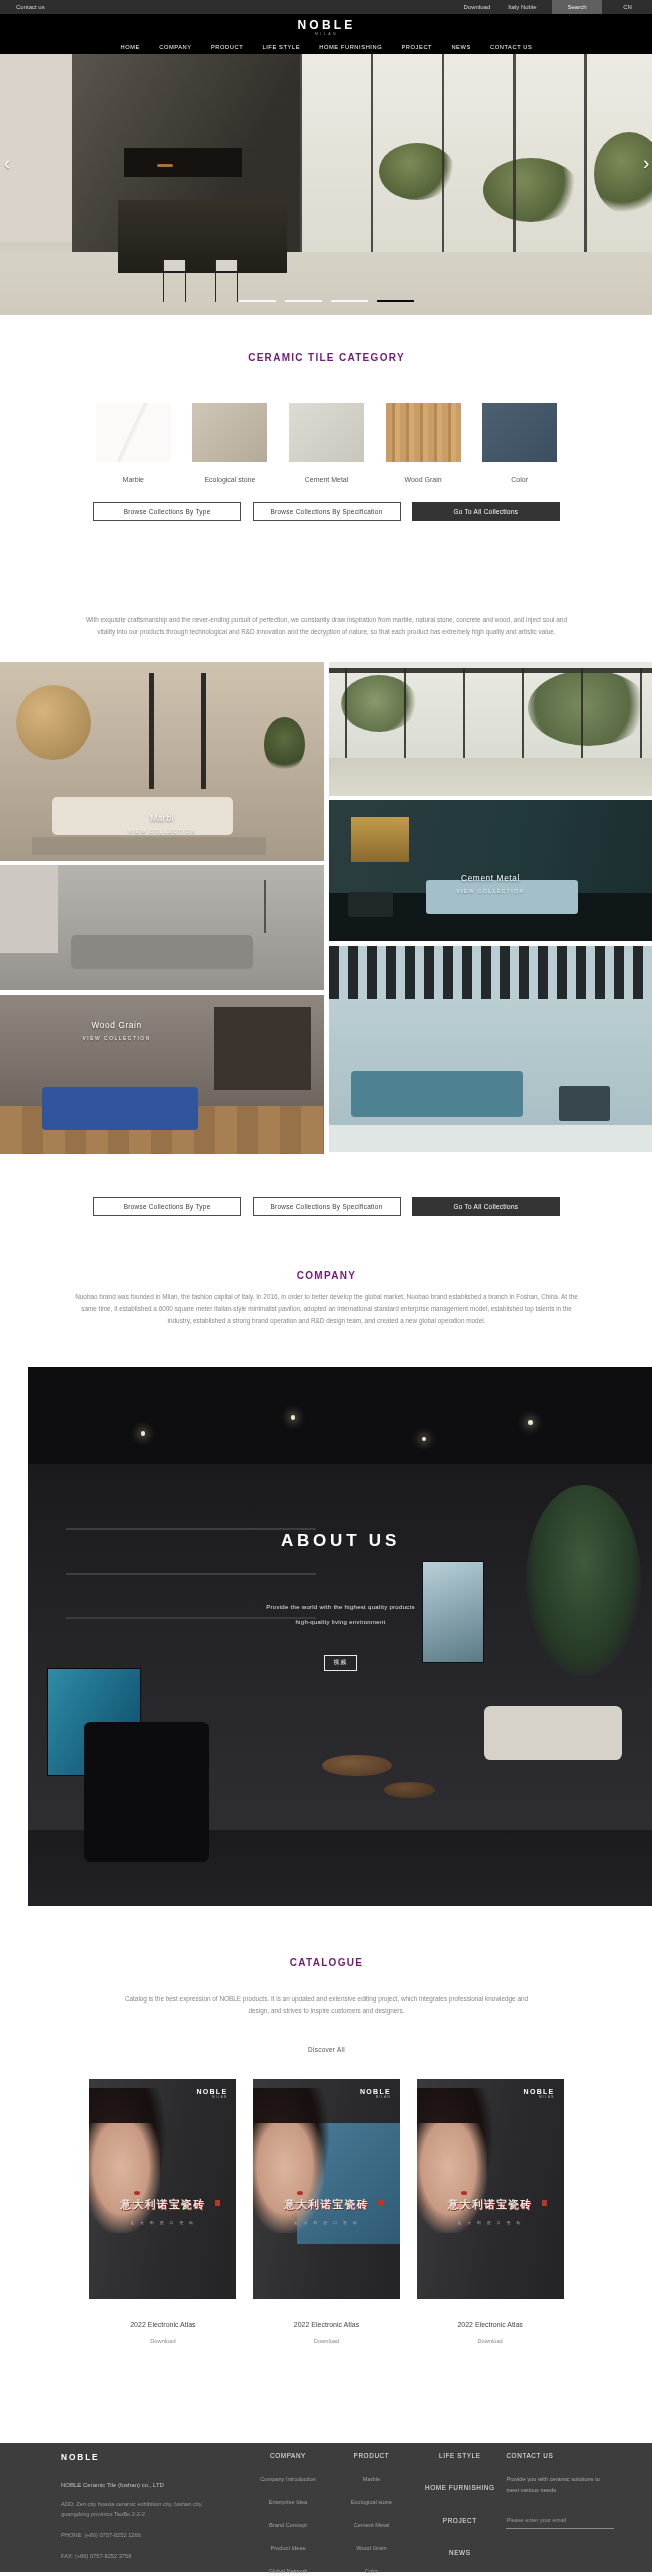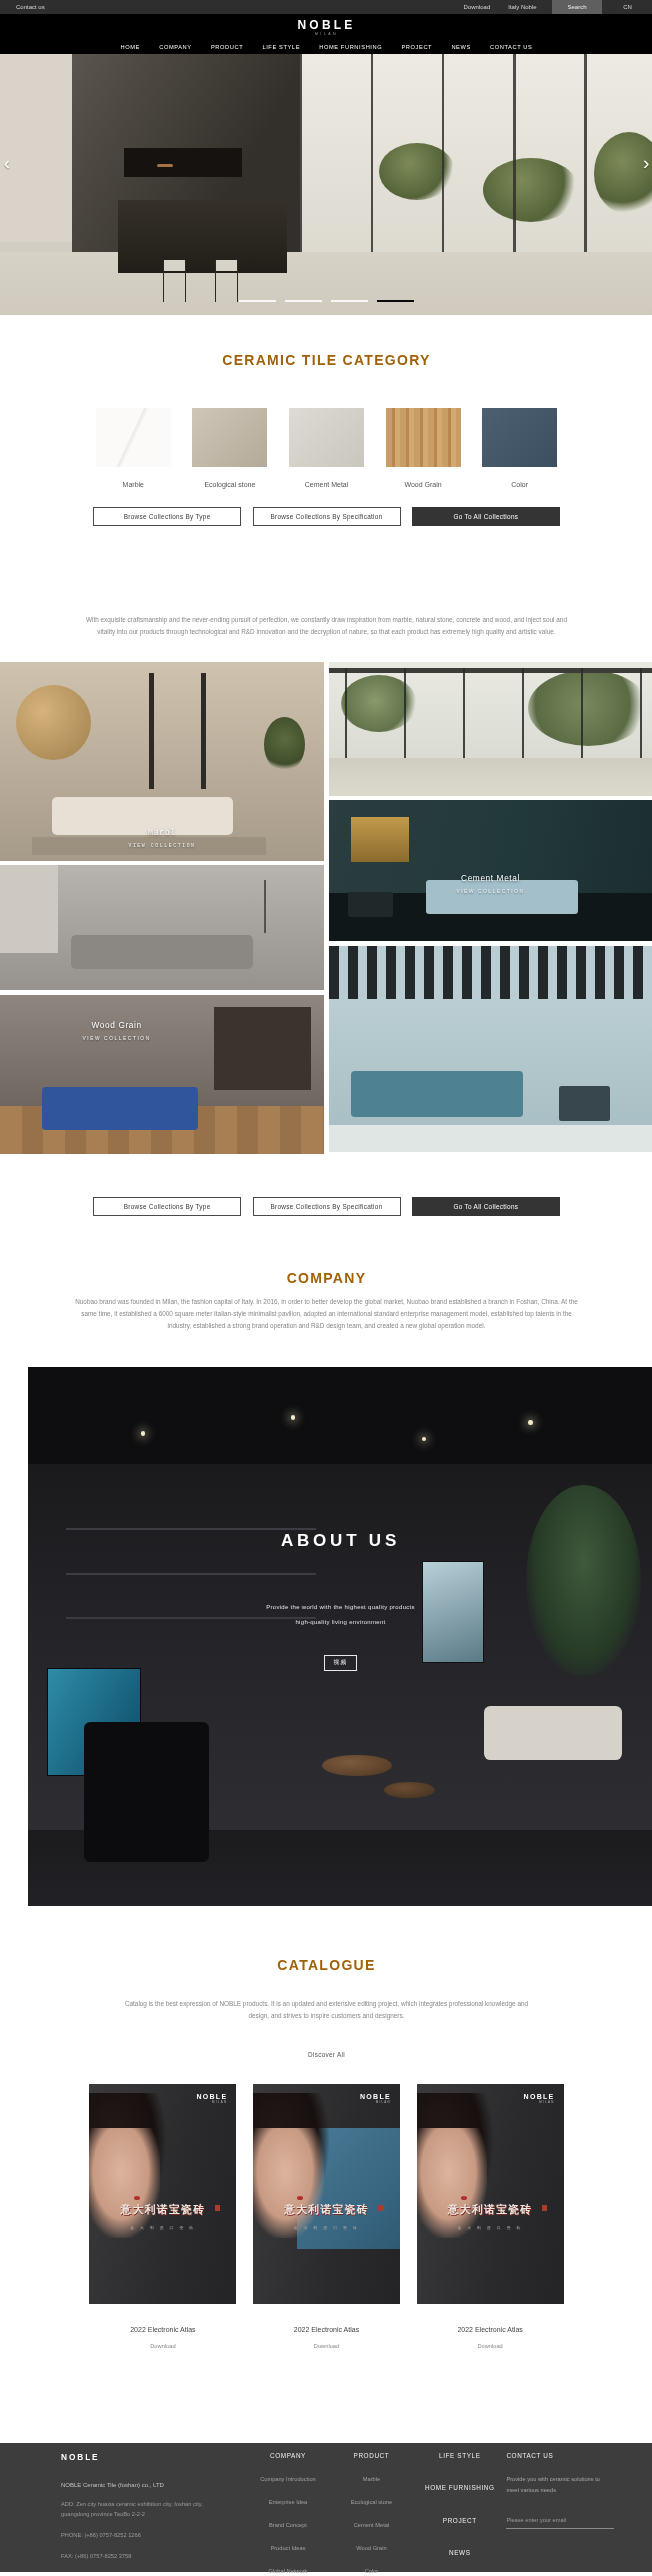--- a/index.html
+++ b/index.html
@@ -47,21 +47,21 @@
               background:linear-gradient(#d8d3c8 0 26%, transparent 26%); }
   .s1 { left:25%; } .s2 { left:33%; }
   .hero-arrow { position:absolute; top:38%; color:#fff; font-size:19px; line-height:1;
                 cursor:pointer; text-shadow:0 0.6px 1.9px rgba(0,0,0,.4); }
   .ha-left { left:3.8px; } .ha-right { right:3.8px; }
   .hero-dots { position:absolute; bottom:12.7px; left:0; right:0; display:flex; justify-content:center; }
   .dash { width:37px; height:1.9px; margin:0 4.5px; background:rgba(255,255,255,.85); cursor:pointer; }
   .dash.active { background:#0a0a0a; }
 
   
-  .sec-title { font-size:14px; font-weight:bold; color:#a16207; letter-spacing:1.3px; text-align:center; }
+  .sec-title { font-size:10px; font-weight:bold; color:#701a75; letter-spacing:1.3px; text-align:center; }
   .sec-para  { font-size:6.4px; color:#888; line-height:1.9; text-align:center; margin:10.2px auto 0; }
 
   
   .sec-category { height:258px; padding-top:37px; }
   .swatch-row { display:flex; justify-content:center; margin-top:40px; }
   .swatch-item { width:75px; margin:0 10.8px; text-align:center; }
   .swatch { width:75px; height:59px; cursor:pointer; }
   .sw-marble { background:linear-gradient(115deg,#fbfaf8 0 46%, #eceae6 48%, #fbfaf8 52%), #f8f7f5; }
   .sw-eco    { background:linear-gradient(135deg,#cfc6b8,#b4aa99); }
   .sw-cement { background:linear-gradient(135deg,#dedbd4,#c9c6be); }
@@ -116,21 +116,21 @@
   .c-floor{ bottom:0; left:0; right:0; height:30%;
             background:repeating-linear-gradient(90deg,#a87f52 0 21.7px,#97714a 21.7px 43px); }
   .c-sofa { left:13%; bottom:15%; width:48%; height:27%; background:#31559d; border-radius:3.8px; }
   .c-screens { right:4%; top:8%; width:30%; height:52%; background:#3a332e; }
   .f-ceiling { top:0; left:0; right:0; height:26%;
                background:repeating-linear-gradient(90deg,#23282b 0 10.2px,#b9cdd2 10.2px 19px); }
   .f-sofa { left:7%; bottom:17%; width:53%; height:22%; background:#4e8292; border-radius:3.8px; }
   .f-chair{ right:13%; bottom:15%; width:16%; height:17%; background:#37474d; border-radius:2.5px; }
   .f-floor{ bottom:0; left:0; right:0; height:13%; background:#dfe6e3; }
   .ov { position:absolute; left:0; width:100%; text-align:center; color:#fff; }
-  .ov-a { bottom:13px;font-family:Liberation Mono, monospace; }
+  .ov-a { bottom:27px; }
   .ov-e { top:52%; }
   .ov-c { top:16%; width:72%; }
   .ov-title { font-size:8.3px; letter-spacing:0.6px; text-shadow:0 0.6px 2.5px rgba(0,0,0,.55); }
   .ov-cta { font-size:4.8px; letter-spacing:1.6px; margin-top:5.7px; opacity:.95;
             text-shadow:0 0.6px 1.9px rgba(0,0,0,.55); }
   .sec-product .btn-row { margin-top:43px; }
   .sec-product { padding-bottom:36px; }
 
   
   .sec-company { padding-top:18px; height:115px; }

